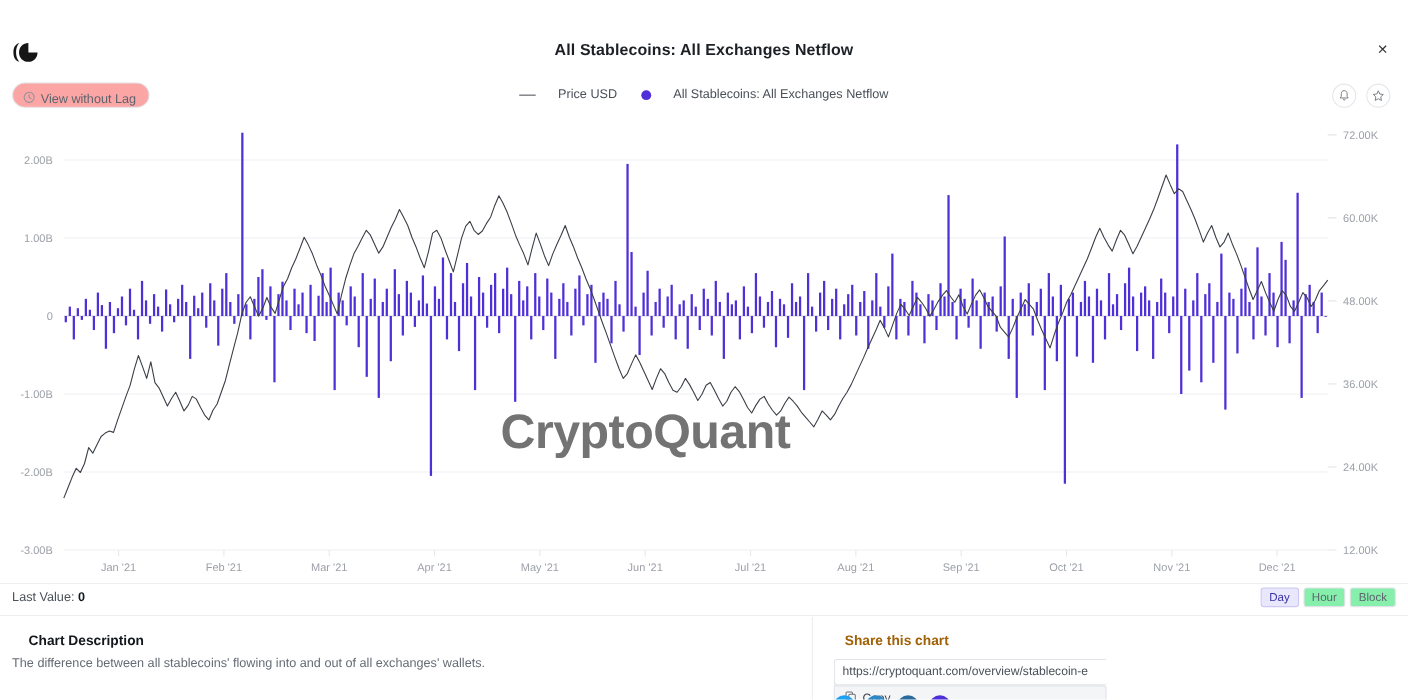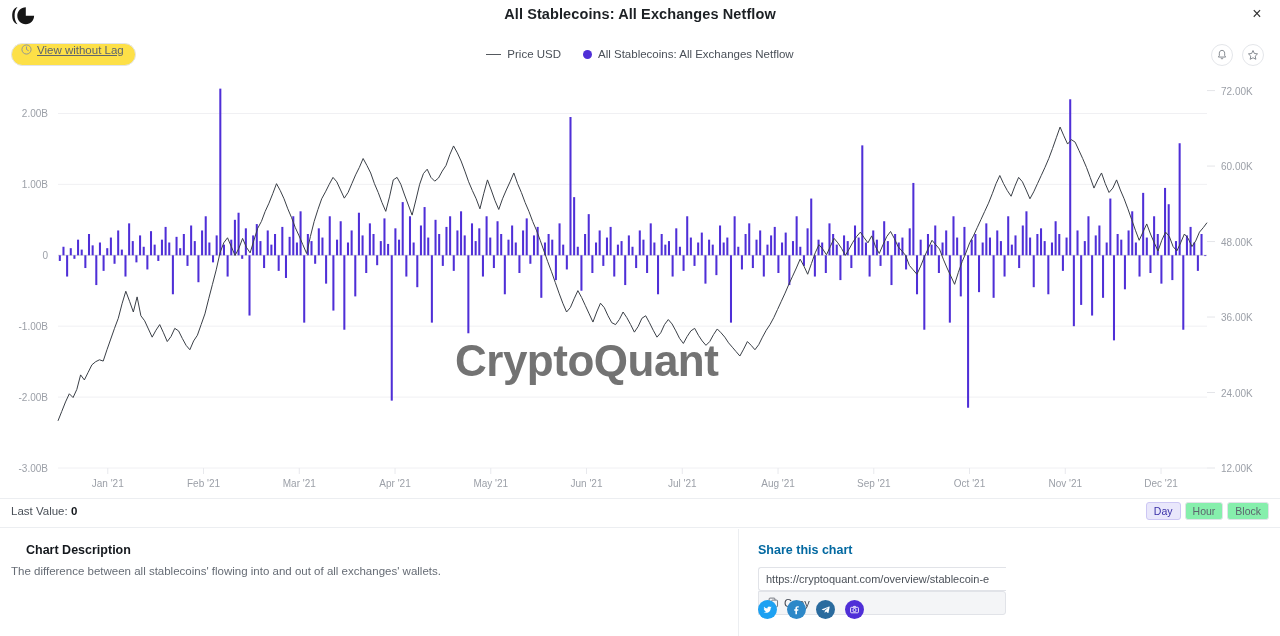--- a/index.html
+++ b/index.html
@@ -7,20 +7,21 @@
     margin: 0; padding: 0;
     width: 1280px; height: 636px;
     background: #ffffff;
     font-family: "Liberation Sans", sans-serif;
     overflow: hidden;
   }
   #app {
     position: relative;
     width: 1280px; height: 447px;
     background: #ffffff;
+    margin-top: 32px;
   }
 
   
   .logo {
     position: absolute; left: 9px; top: 5px;
     width: 26px; height: 22px;
   }
   .close-btn {
     position: absolute; right: 12px; top: 3px;
     width: 22px; height: 22px;
@@ -31,30 +32,30 @@
   .chart-title {
     position: absolute; left: 0; top: 6px; width: 1280px;
     text-align: center;
     font-size: 14.5px; font-weight: bold; color: #1c2024;
     letter-spacing: 0.1px;
   }
   .lag-btn {
     position: absolute; left: 11px; top: 43px;
     height: 23px; padding: 0 11px 0 9px;
     border: 1px solid #e2e4e8; border-radius: 12px;
-    background: #fde047; color: #5d646e; font-size: 11.5px;
-    display: flex; align-items: flex-start; gap: 5px;
-    cursor: pointer; white-space: nowrap; text-decoration: underline;
+    background: #fca5a5; color: #5d646e; font-size: 11.5px;
+    display: flex; align-items: flex-end; gap: 5px;
+    cursor: pointer; white-space: nowrap;
   }
   .legend {
     position: absolute; left: 0; top: 48px; width: 1280px;
     display: flex; justify-content: center; align-items: center; gap: 22px;
     font-size: 11.5px; color: #4a5058;
   }
-  .legend-item { display: flex; align-items: center; gap: 6px; cursor: pointer; }
+  .legend-item { display: flex; align-items: center; gap: 20px; cursor: pointer; }
   .legend-line { width: 15px; height: 0; border-top: 1.6px solid #55595f; }
   .legend-dot { width: 9px; height: 9px; border-radius: 50%; background: #4f2fd7; }
 
   .round-icon {
     position: absolute; top: 44px;
     width: 22px; height: 22px; border-radius: 50%;
     border: 1px solid #e4e6ea; background: #fff;
     display: flex; align-items: center; justify-content: center;
     cursor: pointer;
   }
@@ -109,22 +110,22 @@
   }
   .desc-text {
     position: absolute; left: 11px; top: 36px;
     font-size: 11.5px; color: #666c75;
   }
   .share-panel {
     position: absolute; left: 740px; top: 529px; width: 540px; height: 107px;
     background: #fff;
   }
   .share-title {
-    position: absolute; left: 18px; top: 14px;
-    font-size: 12.5px; font-weight: bold; color: #0369a1;
+    position: absolute; left: 28px; top: 14px;
+    font-size: 12.5px; font-weight: bold; color: #a16207;
   }
   .share-row {
     position: absolute; left: 18px; top: 38px;
     display: flex; align-items: stretch; flex-direction: column;
   }
   .share-url {
     width: 248px; height: 24px;
     border: 1px solid #e1e3e8; border-right: none;
     border-radius: 3px 0 0 3px; background: #fff;
     font-size: 11px; color: #4a5058;

